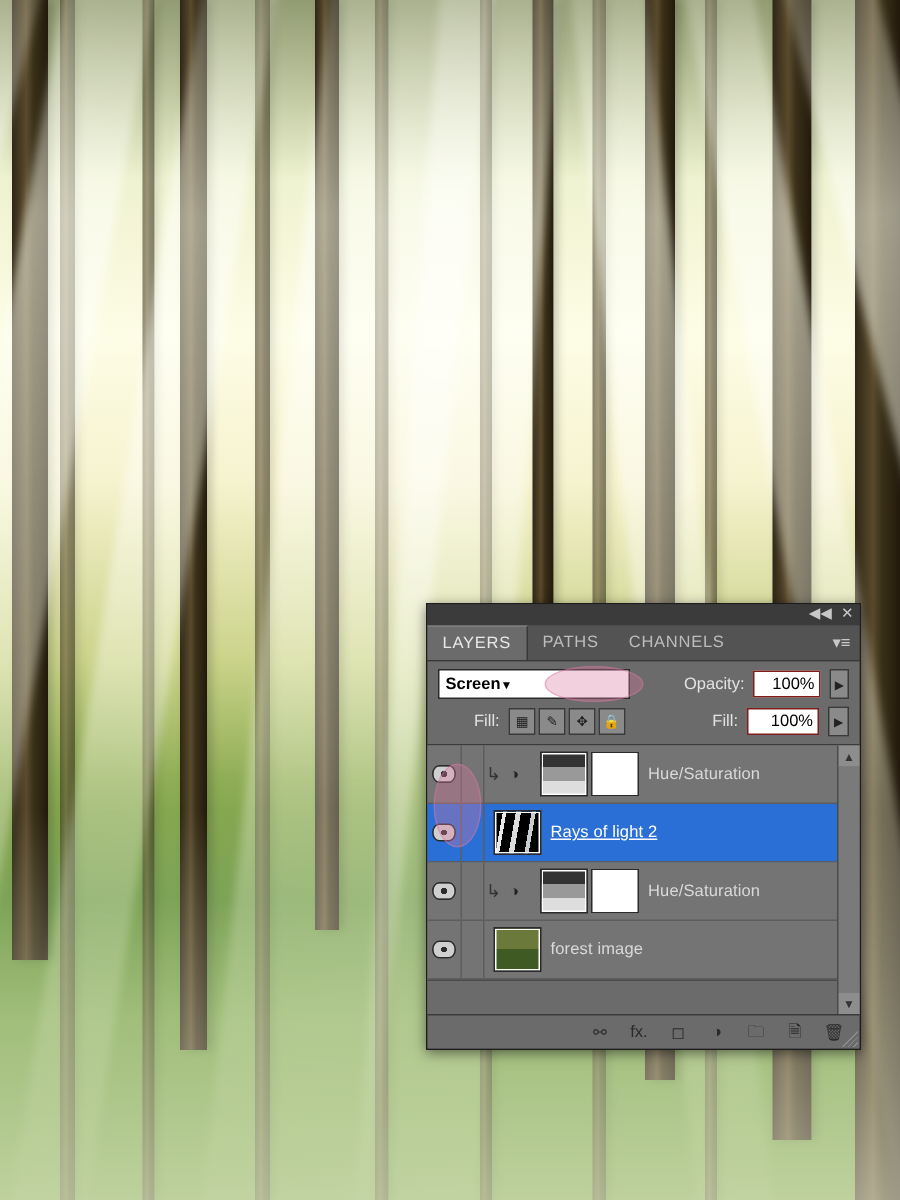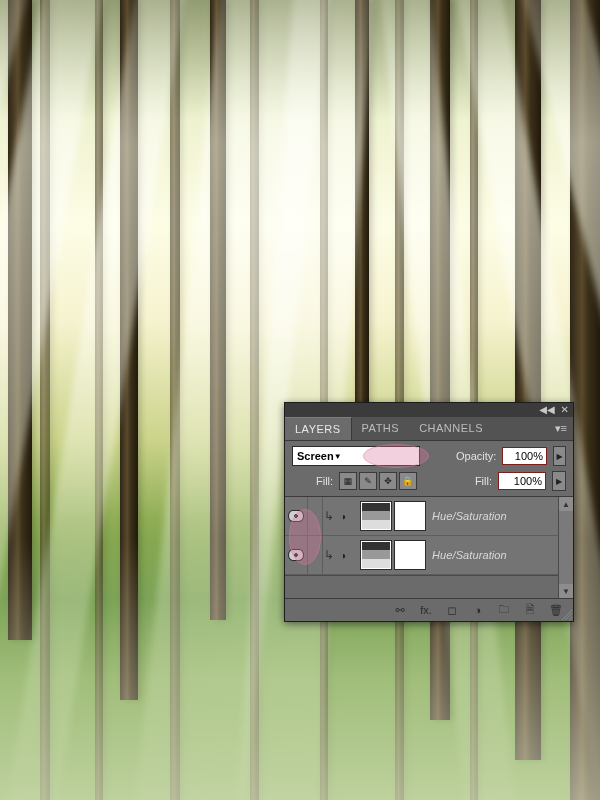--- a/index.html
+++ b/index.html
@@ -51,21 +51,21 @@
   .eye{width:14px;height:10px;border:1px solid #2b2b2b;border-radius:60%/100%;background:radial-gradient(circle at 50% 50%, #2b2b2b 0 2px, #cfcfcf 2px);} 
   .link-col{width:14px;height:100%;border-right:1px solid #5d5d5d;}
   .thumbs{display:flex;align-items:center;gap:2px;padding:0 6px;}
   .thumb{width:30px;height:28px;border:1px solid #2b2b2b;background:#999;box-shadow:inset 0 0 0 1px #fff;}
   .thumb.mask{background:#fff;}
   .thumb.adjust{background:linear-gradient(to bottom,#333 0 33%,#999 33% 66%,#ddd 66% 100%);} 
   .thumb.rays{background:linear-gradient(100deg,#000 0 15%,#eaeaea 15% 22%,#000 22% 40%,#dcdcdc 40% 50%,#000 50% 70%,#ccc 70% 78%,#000 78% 100%);}
   .thumb.forest{background:linear-gradient(to bottom,#6b7a3a 0 50%,#3f5a23 50% 100%);}
   .adjust-ic{width:16px;height:22px;margin-left:-2px;margin-right:3px;display:flex;align-items:center;justify-content:center;font-size:10px;color:#222;}
   .clip-arrow{width:12px;text-align:center;color:#333;font-size:12px;margin-right:2px;}
-  .layer-name{font-size:11px;letter-spacing:.1px;font-style:italic;}
+  .layer-name{font-size:11px;letter-spacing:.1px;}
   .layer-name.linklike{text-decoration:underline;}
   .layer.selected .layer-name{color:#fff;}
   .empty-area{height:22px;background:#6b6b6b;border-top:1px solid #4a4a4a;margin-right:0;}
   
   .panel-footer{height:22px;background:#6b6b6b;border-top:1px solid #3b3b3b;display:flex;align-items:center;justify-content:flex-end;gap:8px;padding:0 8px;}
   .ficon{width:18px;height:16px;display:flex;align-items:center;justify-content:center;font-size:11px;color:#2a2a2a;}
   .resize-grip{position:absolute;right:1px;bottom:1px;width:12px;height:12px;background:
     linear-gradient(135deg,transparent 0 55%, #8a8a8a 55% 60%, transparent 60% 70%, #8a8a8a 70% 75%, transparent 75% 85%, #8a8a8a 85% 90%, transparent 90%);}
   .hl{position:absolute;border-radius:50%;background:rgba(218,120,160,.35);border:1px solid rgba(218,120,160,.4);}
 </style>
@@ -156,36 +156,56 @@
           <div class="link-col"></div>
           <span class="clip-arrow">↳</span>
           <div class="adjust-ic">◑</div>
           <div class="thumbs">
             <div class="thumb adjust"></div>
             <div class="thumb mask"></div>
           </div>
           <span class="layer-name">Hue/Saturation</span>
         </div>
 
+        <div class="layer selected">
+          <div class="vis-col">
+              <div class="eye"></div>
+            </div>
+          <div class="link-col"></div>
+          <div class="thumbs">
+            <div class="thumb rays"></div>
+          </div>
+          <span class="layer-name linklike">Rays of light 2</span>
+        </div>
 
         <div class="layer">
           <div class="vis-col">
               <div class="eye"></div>
             </div>
           <div class="link-col"></div>
           <span class="clip-arrow">↳</span>
           <div class="adjust-ic">◑</div>
           <div class="thumbs">
             <div class="thumb adjust"></div>
             <div class="thumb mask"></div>
           </div>
           <span class="layer-name">Hue/Saturation</span>
         </div>
 
 
+        <div class="layer">
+          <div class="vis-col">
+              <div class="eye"></div>
+            </div>
+          <div class="link-col"></div>
+          <div class="thumbs">
+            <div class="thumb forest"></div>
+          </div>
+          <span class="layer-name">forest image</span>
+        </div>
       </div>
       <div class="empty-area"></div>
     </div>
 
     <div class="panel-footer">
       <div class="ficon">⚯</div>
       <div class="ficon">fx.</div>
       <div class="ficon">◻</div>
       <div class="ficon">◑</div>
       <div class="ficon">🗀</div>

